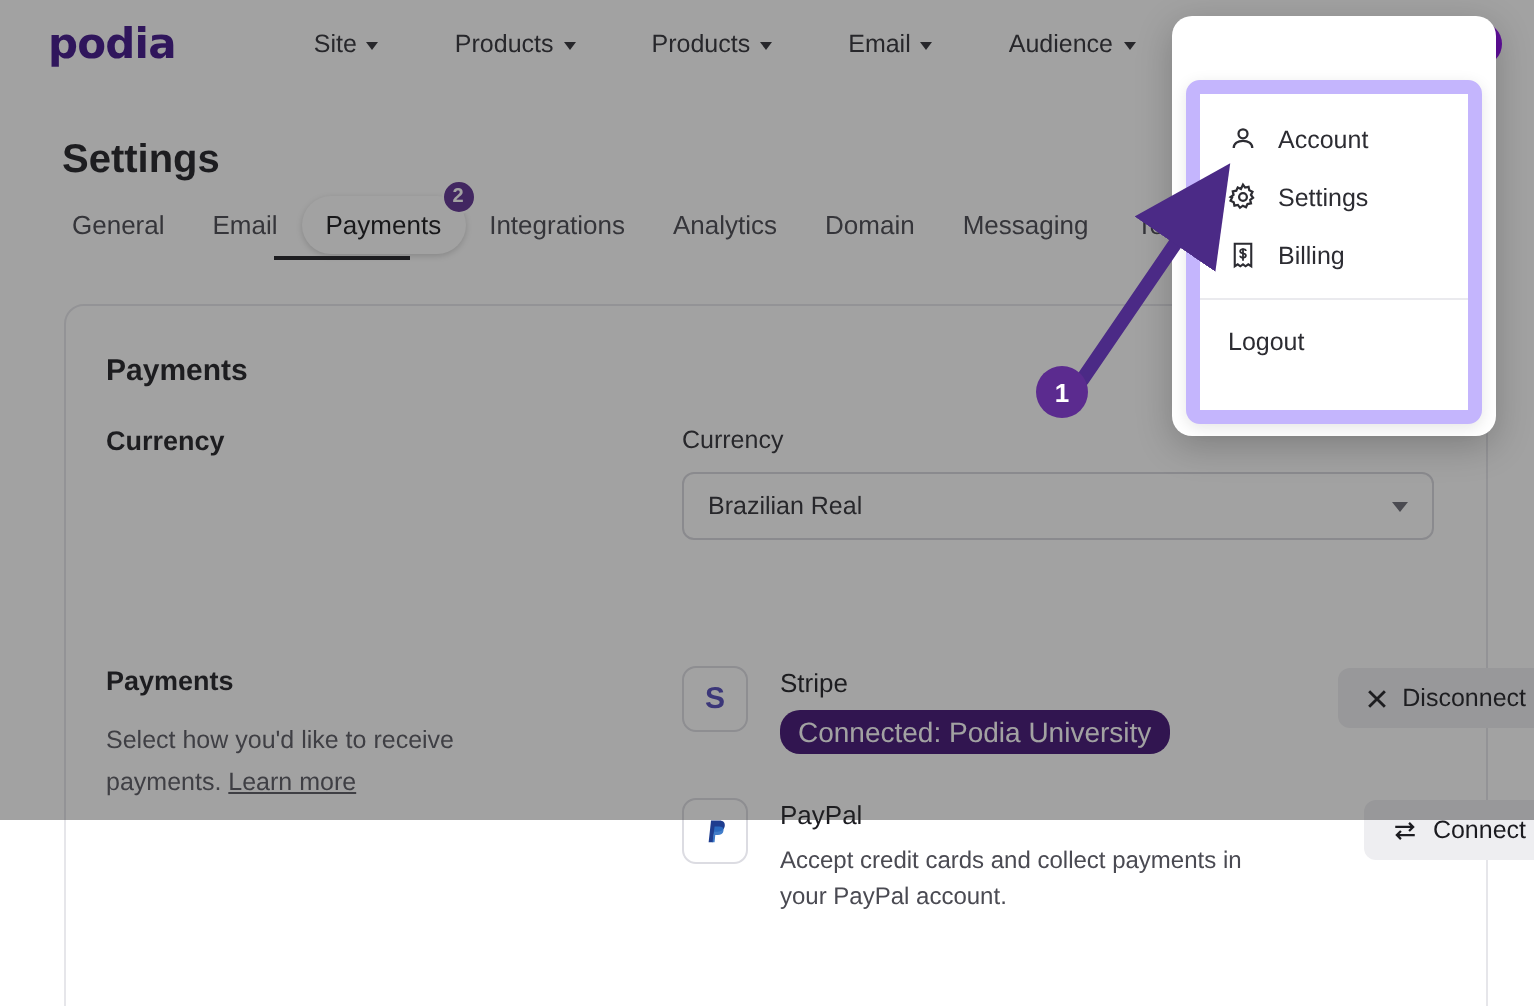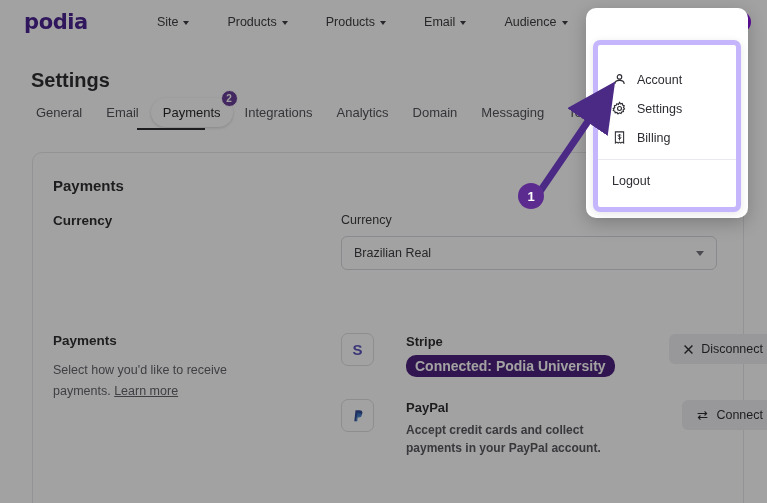--- a/index.html
+++ b/index.html
@@ -2,21 +2,21 @@
 <html><head>
 <meta charset="utf-8">
 <style>
   * { box-sizing: border-box; margin: 0; padding: 0; }
   html, body {
     width: 767px; height: 503px;
     overflow: hidden;
     font-family: "Liberation Sans", sans-serif;
     background: #ffffff;
   }
-  #root { position: relative; width: 767px; height: 503px; background: #c4b5fd; }
+  #root { position: relative; width: 767px; height: 410px; background: #c4b5fd; }
 
   
   .page { position: absolute; inset: 0; background: #ffffff; }
 
   .topnav {
     position: absolute; left: 0; top: 0; width: 767px; height: 44px;
     background: #ffffff;
     display: flex; align-items: center;
   }
   .brand {
@@ -119,21 +119,21 @@
   
   .prow { display: flex; align-items: flex-start; width: 376px; margin-bottom: 22px; position: relative; }
   .plogo {
     width: 33px; height: 33px; flex: none;
     border: 1px solid #dcdce2; border-radius: 7px;
     display: flex; align-items: center; justify-content: center;
     font-size: 15px; font-weight: 700;
     background: #fff;
   }
   .plogo.stripe { color: #4f46b8; }
-  .pbody { margin-left: 32px; padding-top: 1px; font-weight: bold; }
+  .pbody { margin-left: 16px; padding-top: 1px; }
   .pname { font-size: 13px; color: #1b1b20; margin-bottom: 6px; }
   .pbadge {
     display: inline-block;
     background: #3d0d72; color: #fff;
     font-size: 14px; border-radius: 10px;
     padding: 3px 9px;
   }
   .pdesc { font-size: 12px; color: #4a4a52; line-height: 18px; max-width: 235px; }
   .pbtn {
     position: absolute; right: -60px; top: 1px;
@@ -157,24 +157,24 @@
     width: 162px; height: 210px;
     background: #ffffff;
     border-radius: 10px;
     box-shadow: 0 5px 18px rgba(0,0,0,0.22);
     z-index: 60;
   }
   .dd-panel {
     position: absolute; left: 7px; top: 32px;
     width: 148px; height: 172px;
     background: #ffffff;
-    border: 5px solid #c4b5fd;
+    border: 7px solid #c4b5fd;
     border-radius: 7px;
     box-shadow: 0 2px 8px rgba(0,0,0,0.10);
-    padding: 20px 0;
+    padding: 8px 0;
   }
   .dd-item {
     display: flex; align-items: center; gap: 10px;
     padding: 7px 14px;
     font-size: 12.5px; color: #2c2c32;
   }
   .dd-icon { width: 15px; height: 15px; flex: none; display: block; }
   .dd-sep { height: 1px; background: #eaeaee; margin: 7px 0; }
   .dd-item.link { color: #3a6ea5; justify-content: space-between; }
   .dd-item.link .ext { color: #9aa2ac; font-size: 11px; }

